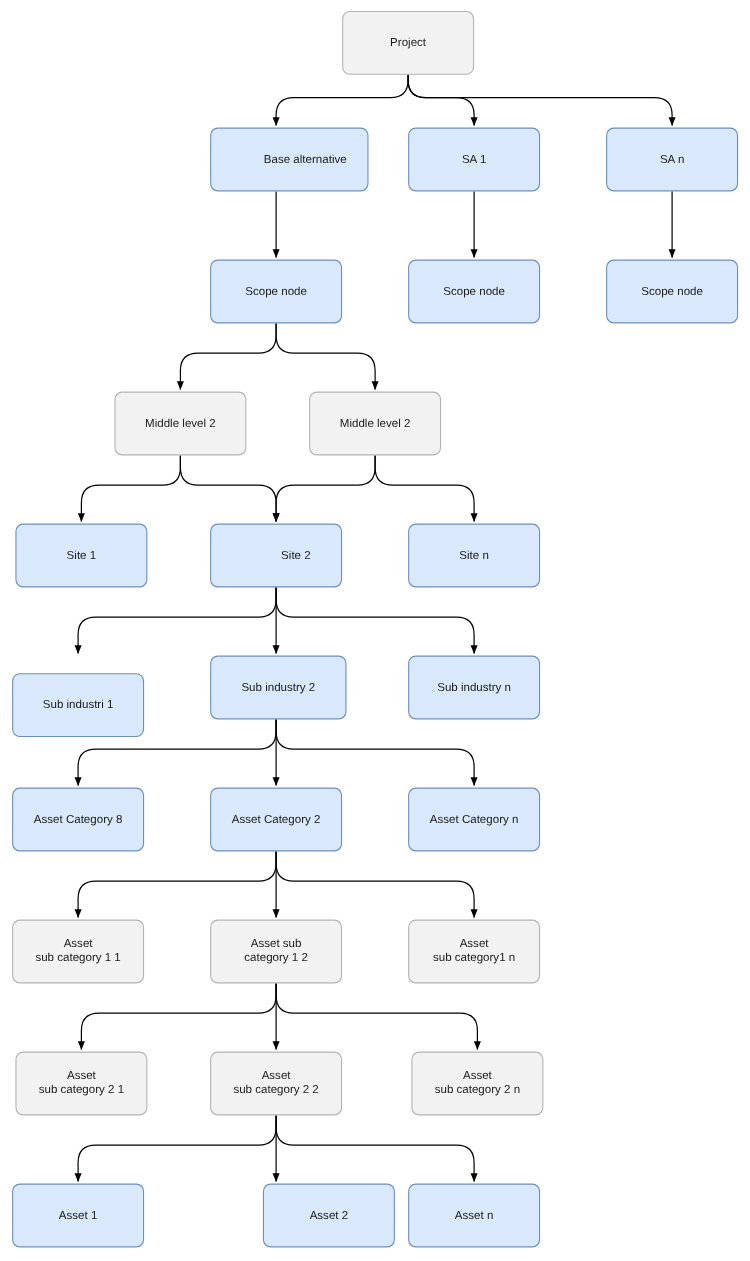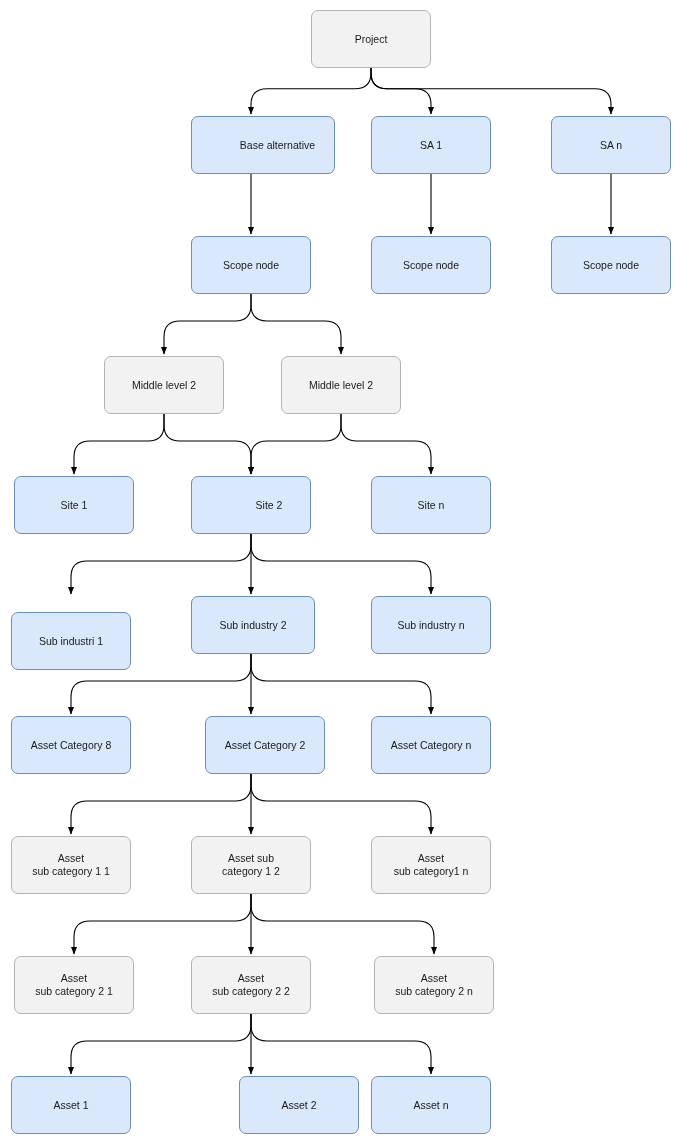--- a/index.html
+++ b/index.html
@@ -98,21 +98,21 @@
       <div class="node blue" style="left: 551px; top: 236px; width: 120px; height: 58px;">Scope node</div>
       <div class="node gray" style="left: 104px; top: 356px; width: 120px; height: 58px;">Middle level 2</div>
       <div class="node gray" style="left: 281px; top: 356px; width: 120px; height: 58px;">Middle level 2</div>
       <div class="node blue" style="left: 14px; top: 476px; width: 120px; height: 58px;">Site 1</div>
       <div class="node blue" style="left: 191px; top: 476px; width: 120px; height: 58px; padding-left: 40px;">Site 2</div>
       <div class="node blue" style="left: 371px; top: 476px; width: 120px; height: 58px;">Site n</div>
       <div class="node blue" style="left: 11px; top: 596px; width: 120px; height: 58px; margin-top: 16px;">Sub industri 1</div>
       <div class="node blue" style="left: 191px; top: 596px; width: 124px; height: 58px;">Sub industry 2</div>
       <div class="node blue" style="left: 371px; top: 596px; width: 120px; height: 58px;">Sub industry n</div>
       <div class="node blue" style="left: 11px; top: 716px; width: 120px; height: 58px;">Asset Category 8</div>
-      <div class="node blue" style="left: 205px; top: 716px; width: 120px; height: 58px;">Asset Category 2</div>
+      <div class="node blue" style="left: 191px; top: 716px; width: 120px; height: 58px;">Asset Category 2</div>
       <div class="node blue" style="left: 371px; top: 716px; width: 120px; height: 58px;">Asset Category n</div>
       <div class="node gray" style="left: 11px; top: 836px; width: 120px; height: 58px;">Asset
 sub category 1 1</div>
       <div class="node gray" style="left: 191px; top: 836px; width: 120px; height: 58px;">Asset sub
 category 1 2</div>
       <div class="node gray" style="left: 371px; top: 836px; width: 120px; height: 58px;">Asset
 sub category1 n</div>
       <div class="node gray" style="left: 14px; top: 956px; width: 120px; height: 58px;">Asset
 sub category 2 1</div>
       <div class="node gray" style="left: 191px; top: 956px; width: 120px; height: 58px;">Asset

